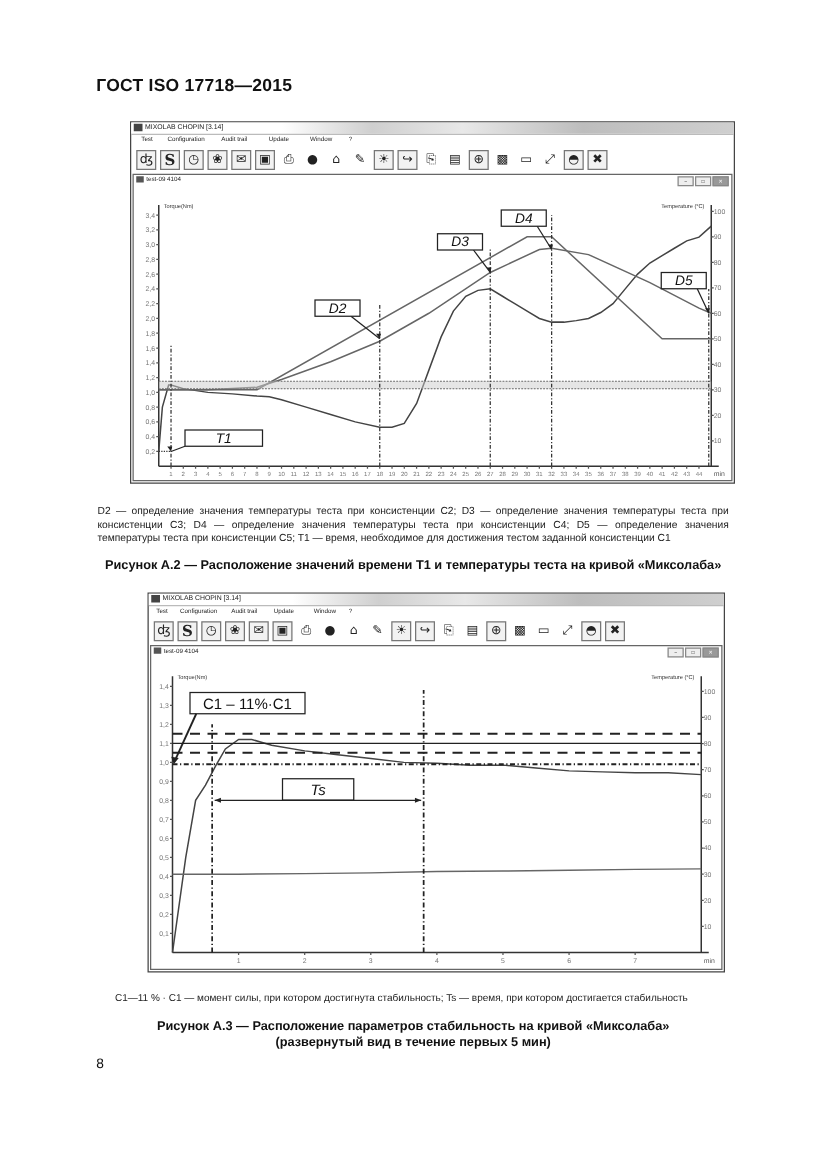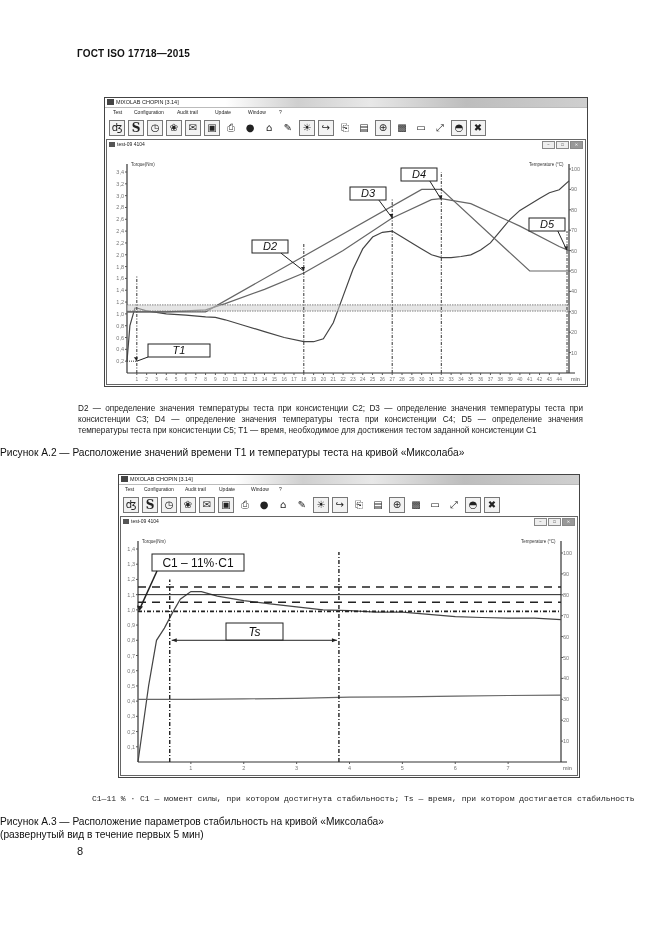--- a/index.html
+++ b/index.html
@@ -1,17 +1,17 @@
 <!DOCTYPE html>
 <html><head>
 <meta charset="utf-8">
 <style>
   html,body{margin:0;padding:0;background:#fff;}
   body{width:661px;height:935px;position:relative;overflow:hidden;font-family:"Liberation Sans",sans-serif;color:#111;}
-  .doc-header{position:absolute;left:77px;top:48px;font-size:10px;font-weight:bold;letter-spacing:0.2px;}
+  .doc-header{position:absolute;left:77px;top:60px;font-size:14px;font-weight:bold;letter-spacing:0.2px;}
   .win{position:absolute;background:#fff;border:1px solid #444;}
   .win1{left:104px;top:97px;width:482px;height:288px;}
   .win2{left:118px;top:474px;width:460px;height:302px;}
   .titlebar{position:absolute;left:0;top:0;right:0;height:9px;background:linear-gradient(90deg,#fff 0%,#fff 25%,#cfcfcf 40%,#e8e8e8 55%,#bdbdbd 75%,#cfcfcf 100%);border-bottom:1px solid #bbb;}
   .titlebar .title{position:absolute;left:11px;top:0px;font-size:5.5px;line-height:9px;color:#222;}
   .titlebar .appicon{position:absolute;left:2px;top:1px;width:7px;height:6px;background:#444;}
   .menubar{position:absolute;left:0;top:10px;right:0;height:9px;font-size:5px;line-height:9px;}
   .menubar span{position:absolute;top:0;color:#222;}
   .toolbar{position:absolute;left:4px;top:20px;height:20px;display:flex;gap:3px;align-items:center;}
   .tb{width:16px;height:16px;border:1px solid #777;background:#f2f2f2;display:flex;align-items:center;justify-content:center;font-size:10px;color:#222;font-family:"DejaVu Sans",sans-serif;line-height:1;box-sizing:border-box;}
@@ -19,22 +19,22 @@
   .tb.s{font-family:"DejaVu Serif",serif;font-weight:bold;font-size:12px;}
   .subwin{position:absolute;left:1px;top:41px;right:1px;bottom:1px;border:1px solid #666;background:#fff;}
   .subtitle{position:absolute;left:2px;top:1px;font-size:5px;line-height:7px;color:#222;}
   .subicon{display:inline-block;width:6px;height:5px;background:#555;margin-right:2px;vertical-align:middle;}
   .wbtns{position:absolute;right:2px;top:1px;display:flex;gap:1px;}
   .wbtns div{width:11px;height:6px;border:1px solid #888;background:#eee;font-size:4px;line-height:6px;text-align:center;}
   .wbtns div.close{background:#999;color:#fff;}
   svg text{font-family:"Liberation Sans",sans-serif;}
   .legend{position:absolute;font-size:8.2px;line-height:11px;color:#222;text-align:justify;}
   .legend1{left:78px;top:403px;width:505px;}
-  .caption{position:absolute;left:0;width:661px;text-align:left;font-size:10.2px;line-height:13px;color:#111;}
-  .legend2{left:92px;top:793px;width:520px;font-size:8px;text-align:left;white-space:nowrap;font-family:Liberation Mono, monospace;}
+  .caption{position:absolute;left:0;width:661px;text-align:center;font-size:10.2px;line-height:13px;color:#111;font-weight:bold;}
+  .legend2{left:92px;top:793px;width:520px;font-size:8px;text-align:left;white-space:nowrap;}
   .pagenum{position:absolute;left:77px;top:845px;font-size:11px;}
 </style>
 </head>
 <body>
 
 <div class="doc-header">ГОСТ ISO 17718—2015</div>
 
 <div class="win win1">
   <div class="titlebar">
     <div class="appicon"></div>

